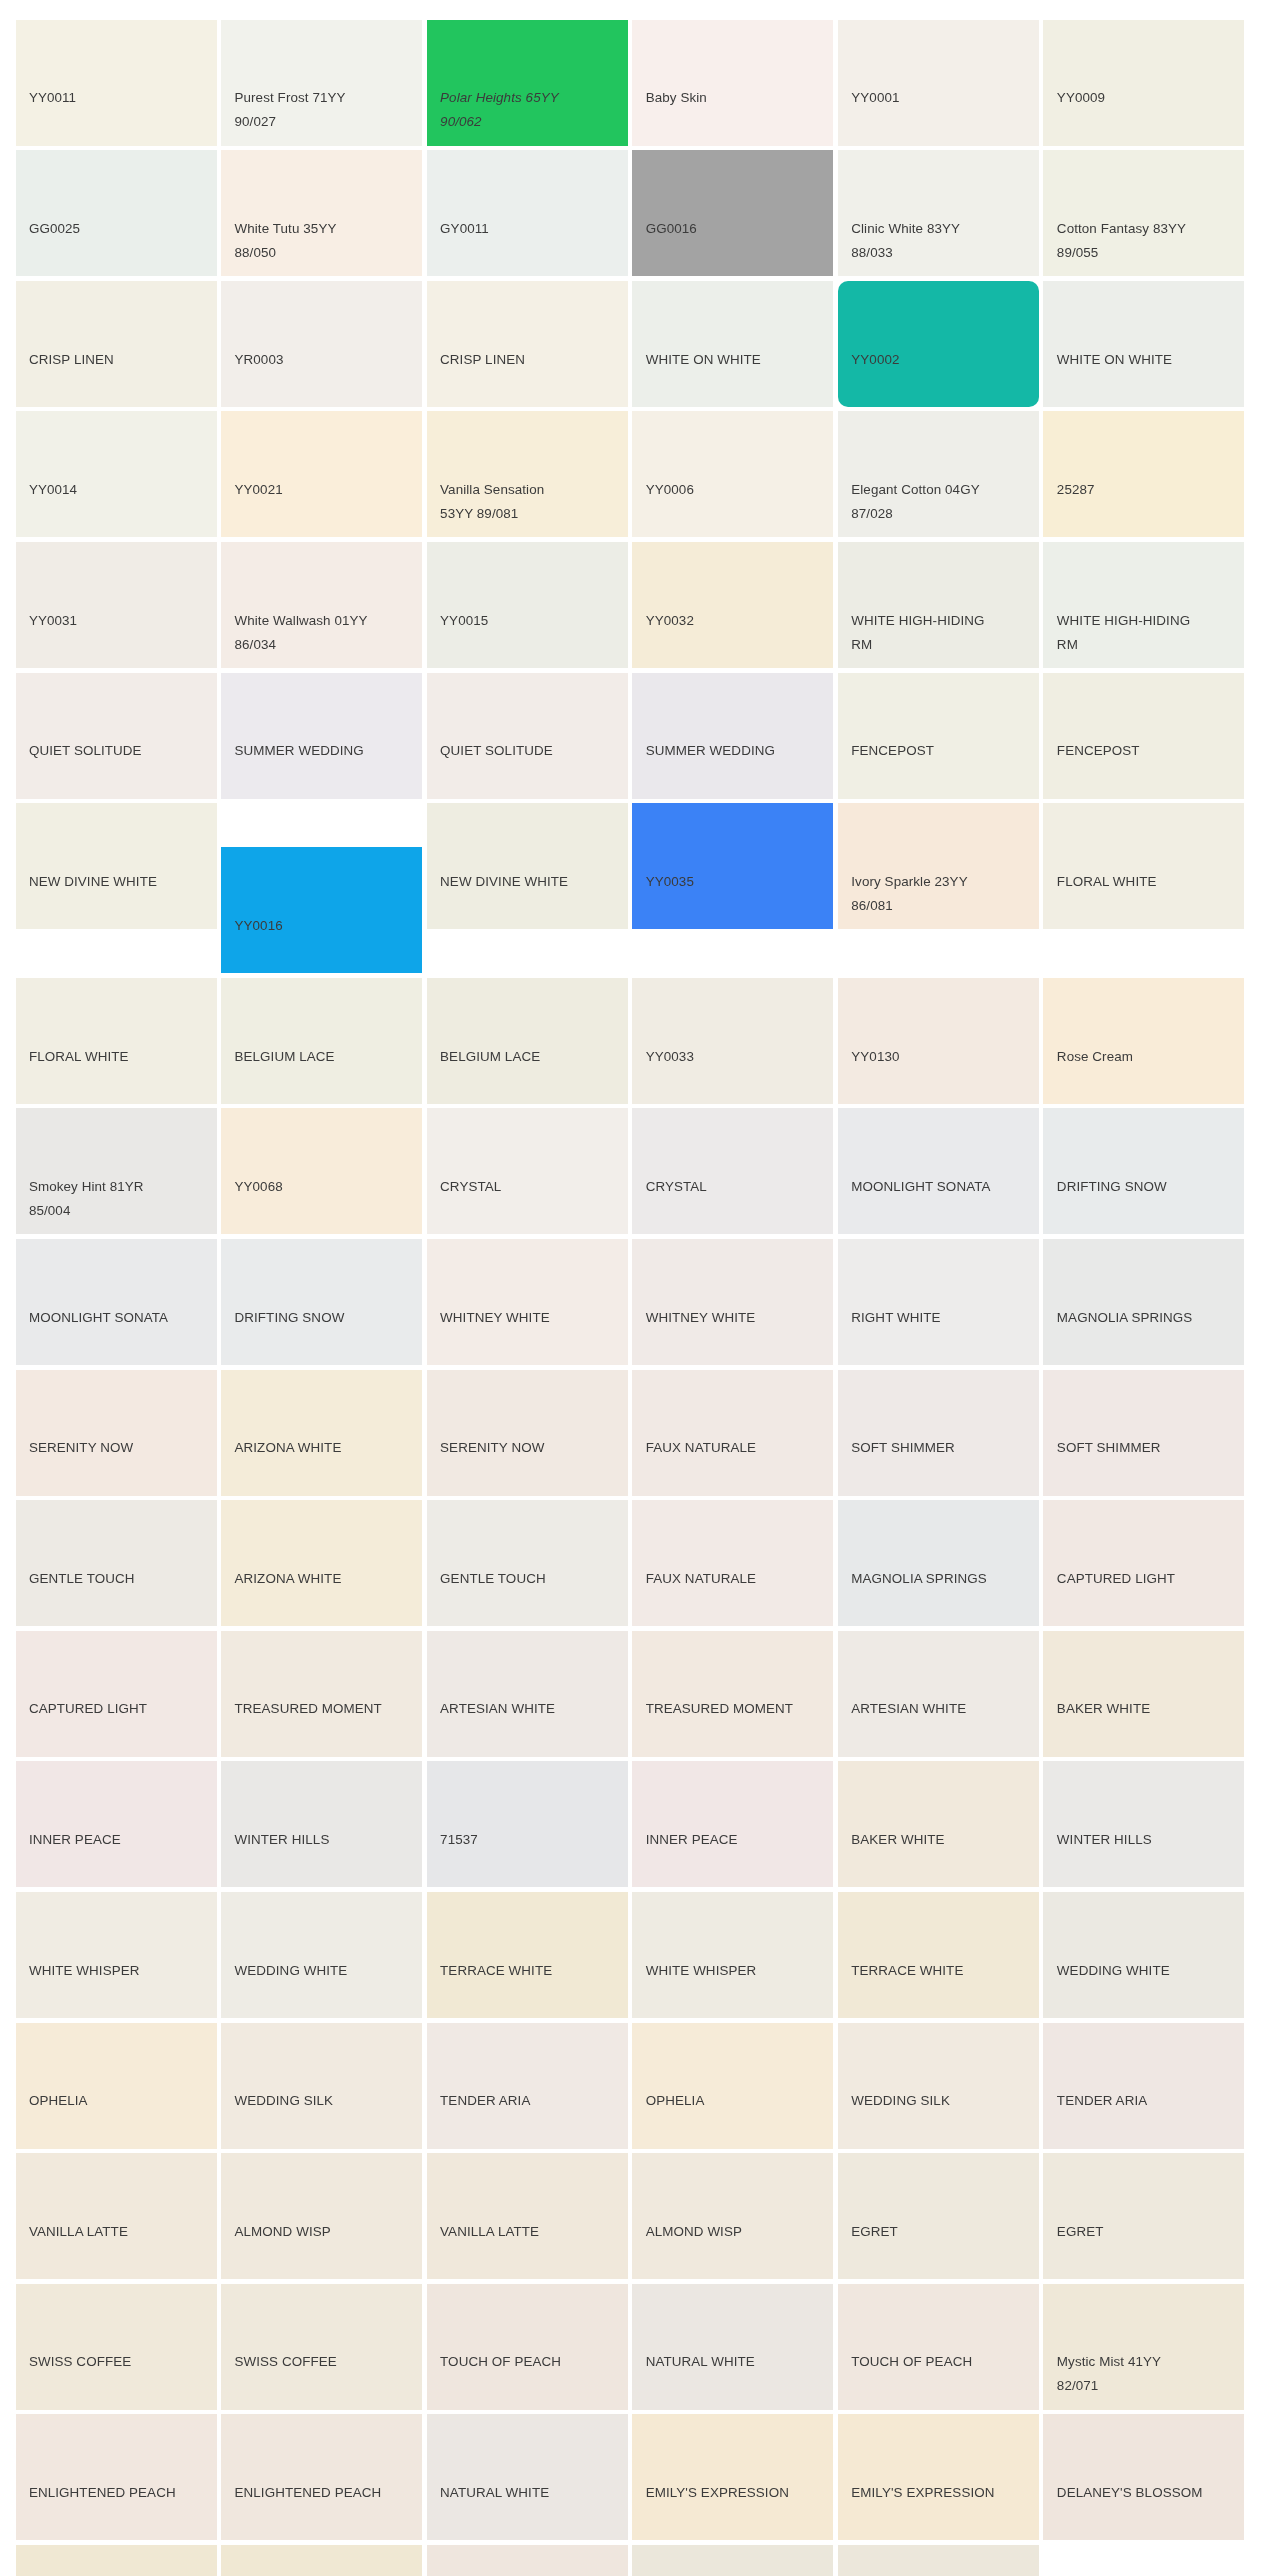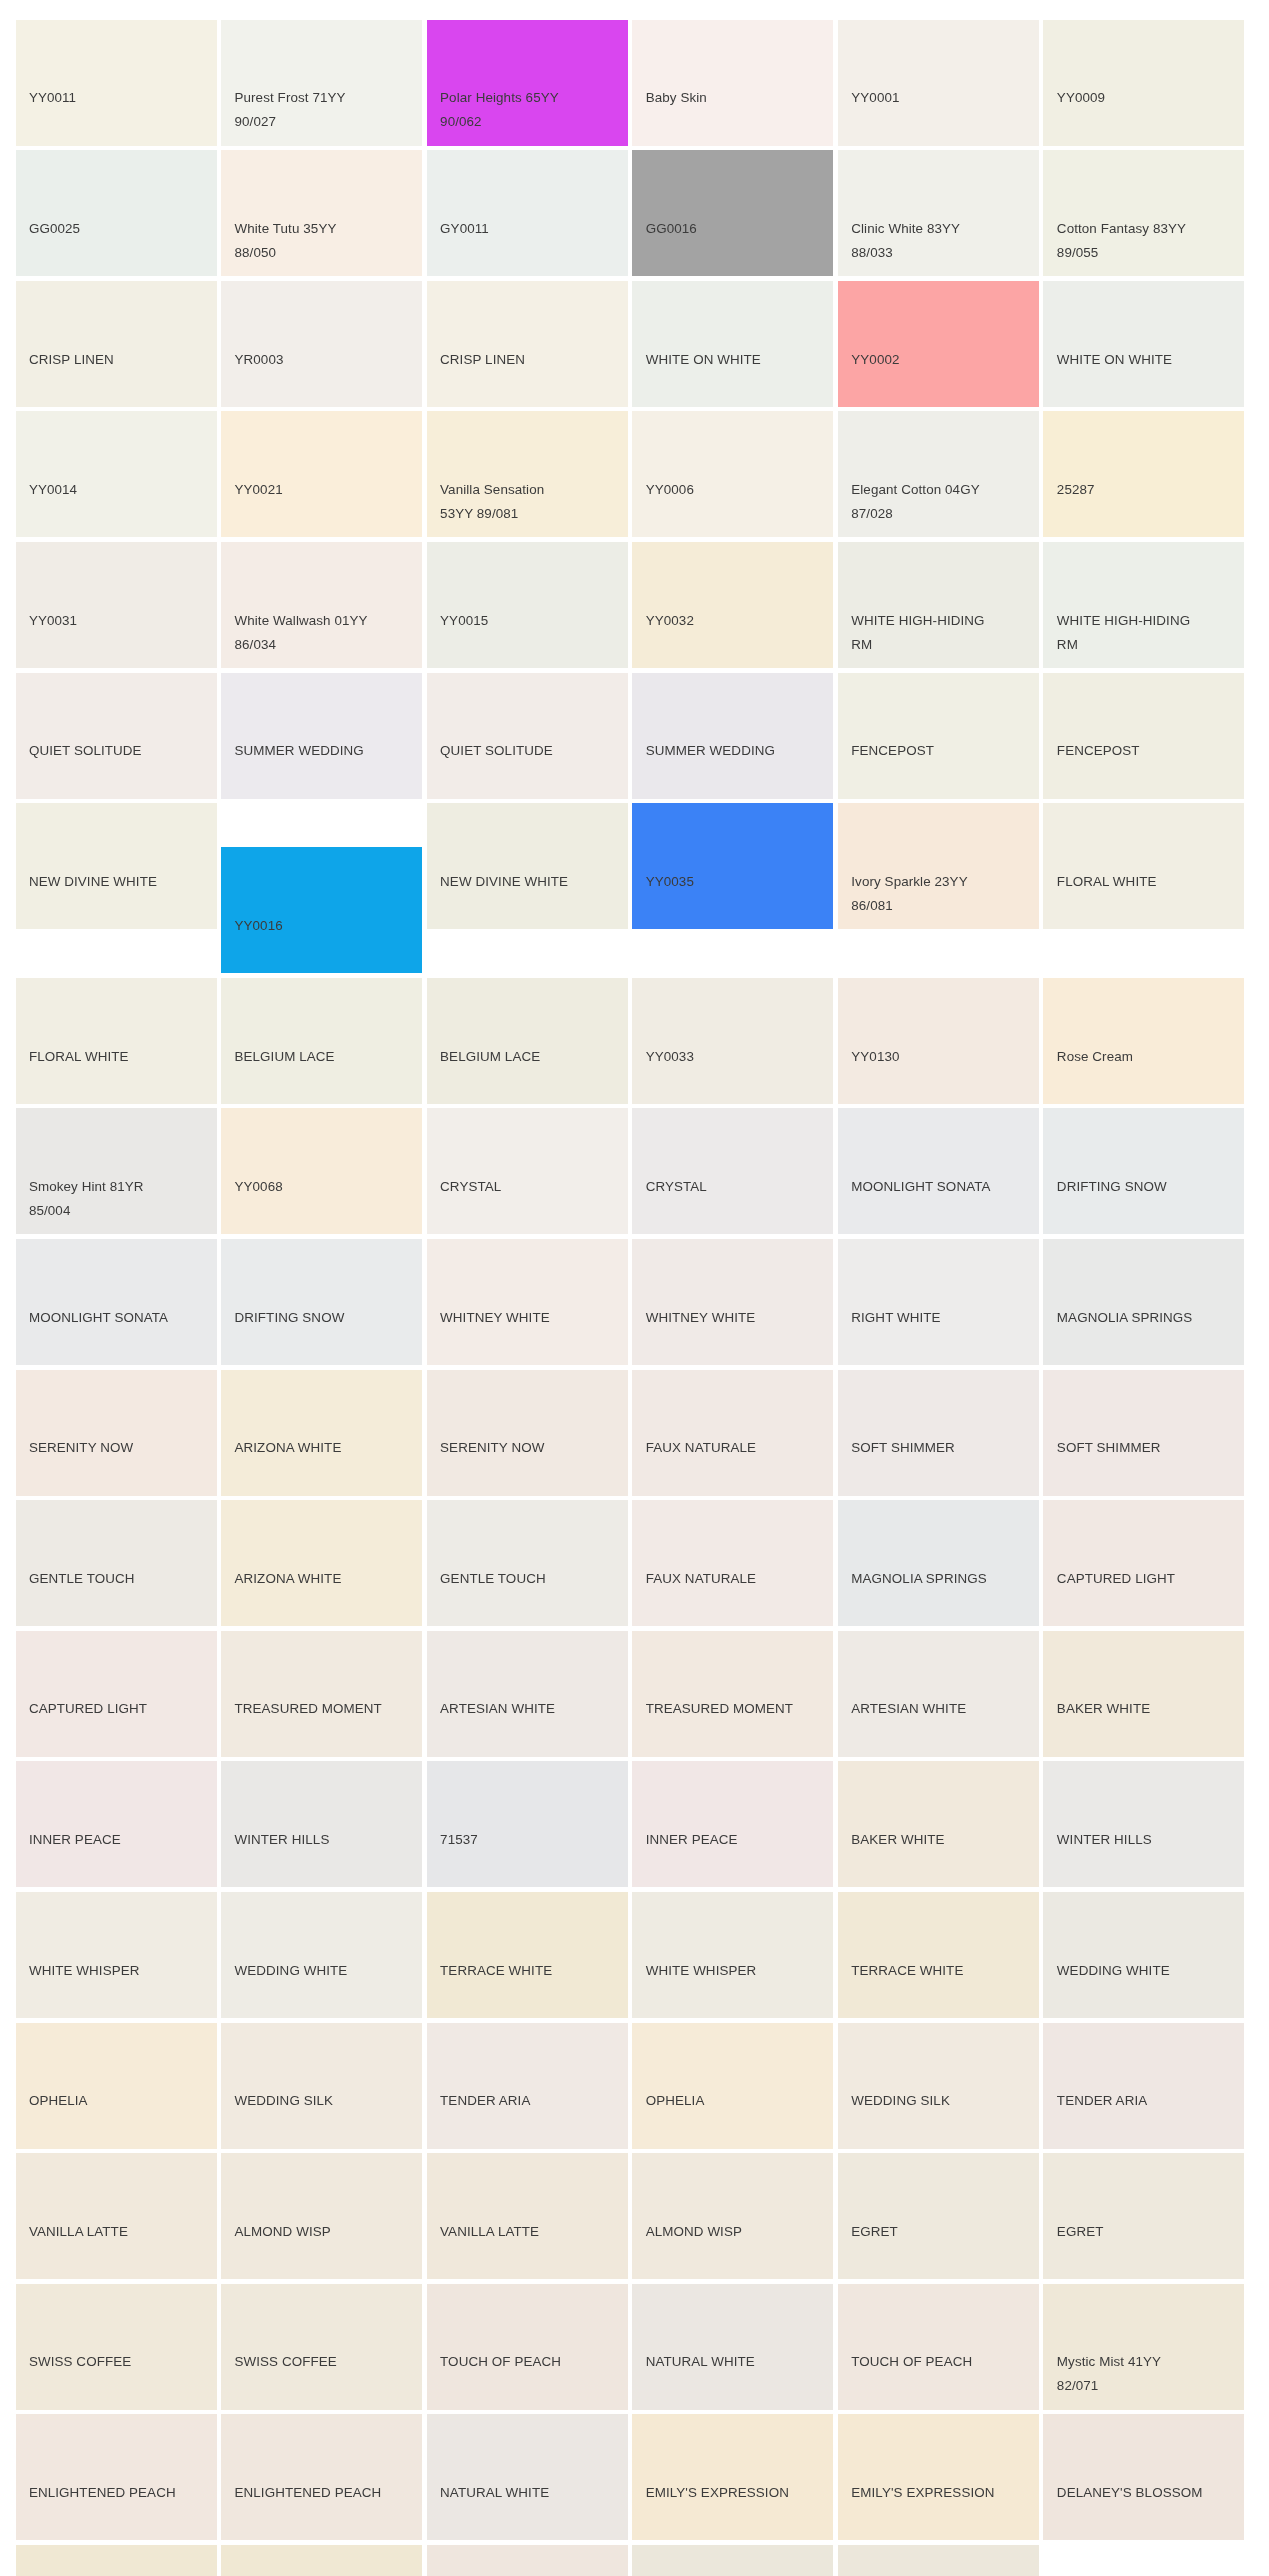--- a/index.html
+++ b/index.html
@@ -49,21 +49,21 @@
 <body>
 
 <div id="swatch-grid">
     <div class="swatch" style="background-color: rgb(244, 241, 228);">
       <div class="swatch-label">YY0011</div>
     </div>
     <div class="swatch" style="background-color: rgb(241, 242, 236);">
       <div class="swatch-label">Purest Frost 71YY
 90/027</div>
     </div>
-    <div class="swatch" style="background-color: #d946ef;">
+    <div class="swatch" style="background-color: #22c55e; font-style: italic;">
       <div class="swatch-label">Polar Heights 65YY
 90/062</div>
     </div>
     <div class="swatch" style="background-color: rgb(248, 239, 236);">
       <div class="swatch-label">Baby Skin</div>
     </div>
     <div class="swatch" style="background-color: rgb(243, 239, 233);">
       <div class="swatch-label">YY0001</div>
     </div>
     <div class="swatch" style="background-color: rgb(241, 239, 227);">
@@ -95,21 +95,21 @@
     </div>
     <div class="swatch" style="background-color: rgb(242, 238, 234);">
       <div class="swatch-label">YR0003</div>
     </div>
     <div class="swatch" style="background-color: rgb(244, 240, 229);">
       <div class="swatch-label">CRISP LINEN</div>
     </div>
     <div class="swatch" style="background-color: rgb(236, 239, 234);">
       <div class="swatch-label">WHITE ON WHITE</div>
     </div>
-    <div class="swatch" style="background-color: #fca5a5;">
+    <div class="swatch" style="background-color: #14b8a6; border-radius: 10px;">
       <div class="swatch-label">YY0002</div>
     </div>
     <div class="swatch" style="background-color: rgb(236, 238, 234);">
       <div class="swatch-label">WHITE ON WHITE</div>
     </div>
     <div class="swatch" style="background-color: rgb(241, 241, 232);">
       <div class="swatch-label">YY0014</div>
     </div>
     <div class="swatch" style="background-color: rgb(250, 238, 218);">
       <div class="swatch-label">YY0021</div>

